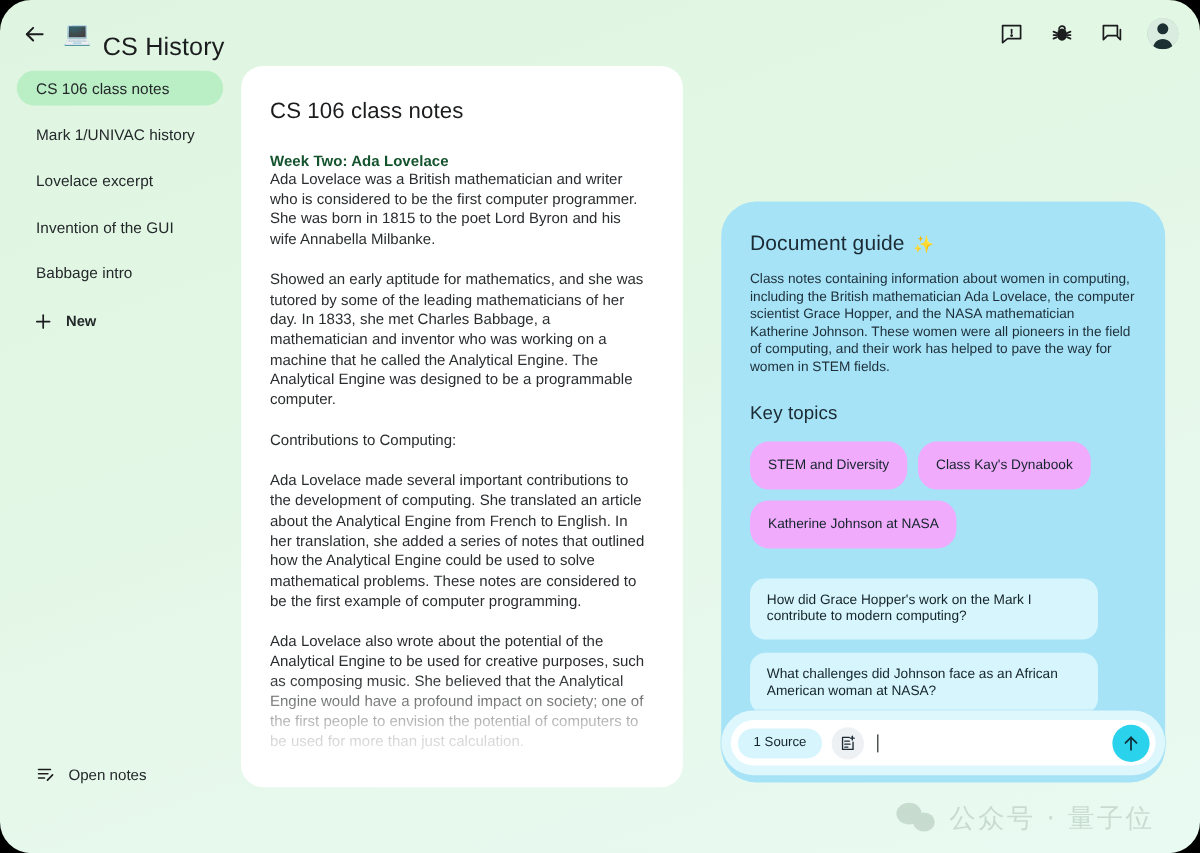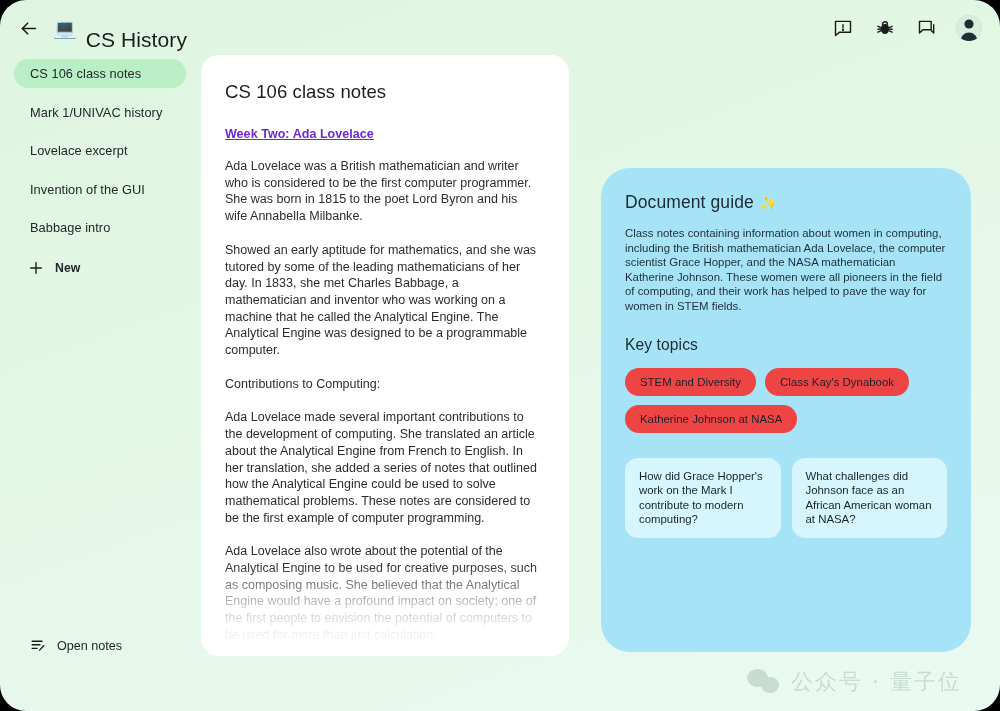--- a/index.html
+++ b/index.html
@@ -86,22 +86,22 @@
     width: 368px; height: 598px;
     background: #fff; border-radius: 18px;
     padding: 26px 26px 0 24px; overflow: hidden;
   }
   #doc-title {
     font-size: 18.5px; color: #1b1c1e; letter-spacing: .1px;
     margin-bottom: 24px;
   }
   #doc-body { position: relative; }
   #doc-body h3 {
-    font-size: 12.5px; font-weight: 700; color: #6d28d9;
-    margin-bottom: 17px; letter-spacing: .05px; text-decoration: underline;
+    font-size: 12.5px; font-weight: 700; color: #14532d;
+    letter-spacing: .05px;
   }
   #doc-body p {
     font-size: 12.5px; line-height: 16.7px; color: #2a2d2f;
     margin-bottom: 17px; letter-spacing: .01px;
   }
   #fade {
     position: absolute; left: 201px; bottom: 55px; width: 368px; height: 92px;
     background: linear-gradient(to bottom, rgba(255,255,255,0) 0%, rgba(255,255,255,.72) 45%, #fff 88%);
     pointer-events: none; border-radius: 0 0 18px 18px;
   }
@@ -120,26 +120,26 @@
   #guide-head .sp { font-size: 14px; line-height: 1; }
   #guide-desc {
     font-size: 11.4px; line-height: 14.6px; color: #1d2e38;
     margin-bottom: 22px; width: 322px;
   }
   .sect-title {
     font-size: 15.6px; color: #1b2a33; margin-bottom: 14px; letter-spacing: .1px;
   }
   #topics { display: flex; flex-wrap: wrap; gap: 9px; margin-bottom: 25px; width: 320px; }
   .chip {
-    background: #ef4444; border-radius: 16px; height: 28px;
+    background: #f0abfc; border-radius: 16px; height: 40px;
     display: flex; align-items: center; padding: 0 15px;
     font-size: 11.4px; color: #16242c; cursor: pointer;
     letter-spacing: .02px;
   }
-  #questions { display: flex; flex-direction: row; gap: 11px; }
+  #questions { display: flex; flex-direction: column; gap: 11px; }
   .qcard {
     background: #d6f5fc; border-radius: 13px; padding: 11px 14px;
     font-size: 11.4px; line-height: 14.5px; color: #16242c;
     width: 290px; cursor: pointer;
   }
 
   
   #composer {
     position: absolute; left: 601px; top: 592px;
     width: 370px; height: 54px;
@@ -307,20 +307,43 @@
       <div class="chip">Class Kay's Dynabook</div>
       <div class="chip">Katherine Johnson at NASA</div>
     </div>
 
     <div id="questions">
       <div class="qcard">How did Grace Hopper's work on the Mark I contribute to modern computing?</div>
       <div class="qcard">What challenges did Johnson face as an African American woman at NASA?</div>
     </div>
   </div>
 
+  <div id="composer">
+    <div id="composer-inner">
+      <div id="source-chip">1 Source</div>
+      <div id="note-btn">
+        <svg viewBox="0 0 24 24" fill="none" stroke="#1b2a33" stroke-width="1.8" stroke-linecap="round" stroke-linejoin="round">
+          <path d="M19 10.5V20H5V4h9"></path>
+          <line x1="8" y1="9" x2="14" y2="9"></line>
+            <line x1="8" y1="13" x2="15" y2="13"></line>
+            <line x1="8" y1="17" x2="12" y2="17"></line>
+          <line x1="18" y1="2.5" x2="18" y2="7.5"></line>
+            <line x1="15.5" y1="5" x2="20.5" y2="5"></line>
+        </svg>
+      </div>
+      <div id="caret"></div>
+      <input id="text-input" type="text" placeholder="" style="">
+      <div id="send-btn">
+        <svg viewBox="0 0 24 24" fill="none" stroke="#10323d" stroke-width="2.1" stroke-linecap="round" stroke-linejoin="round">
+          <line x1="12" y1="19.5" x2="12" y2="5"></line>
+            <polyline points="5.5,11.5 12,5 18.5,11.5"></polyline>
+        </svg>
+      </div>
+    </div>
+  </div>
 
   <div id="watermark">
     <div class="wc">
       <div class="b1"></div>
         <div class="b2"></div>
     </div>
     <div class="wt">公众号 · 量子位</div>
   </div>
 
 </div>

